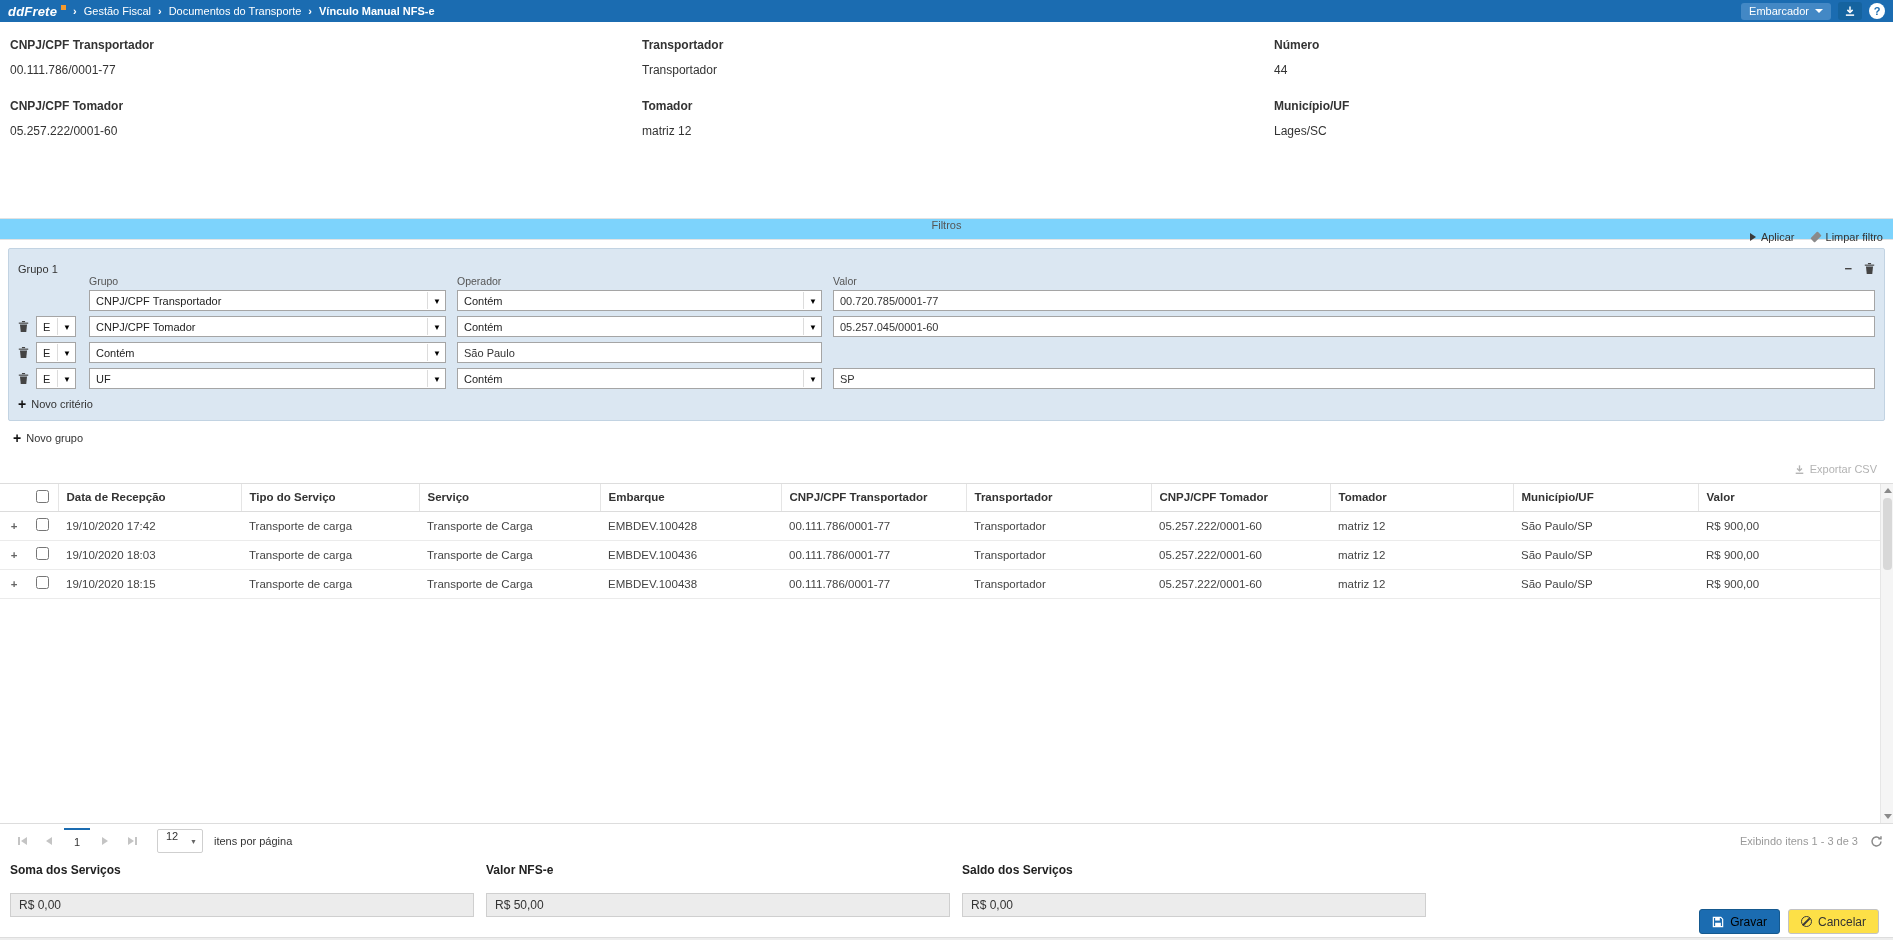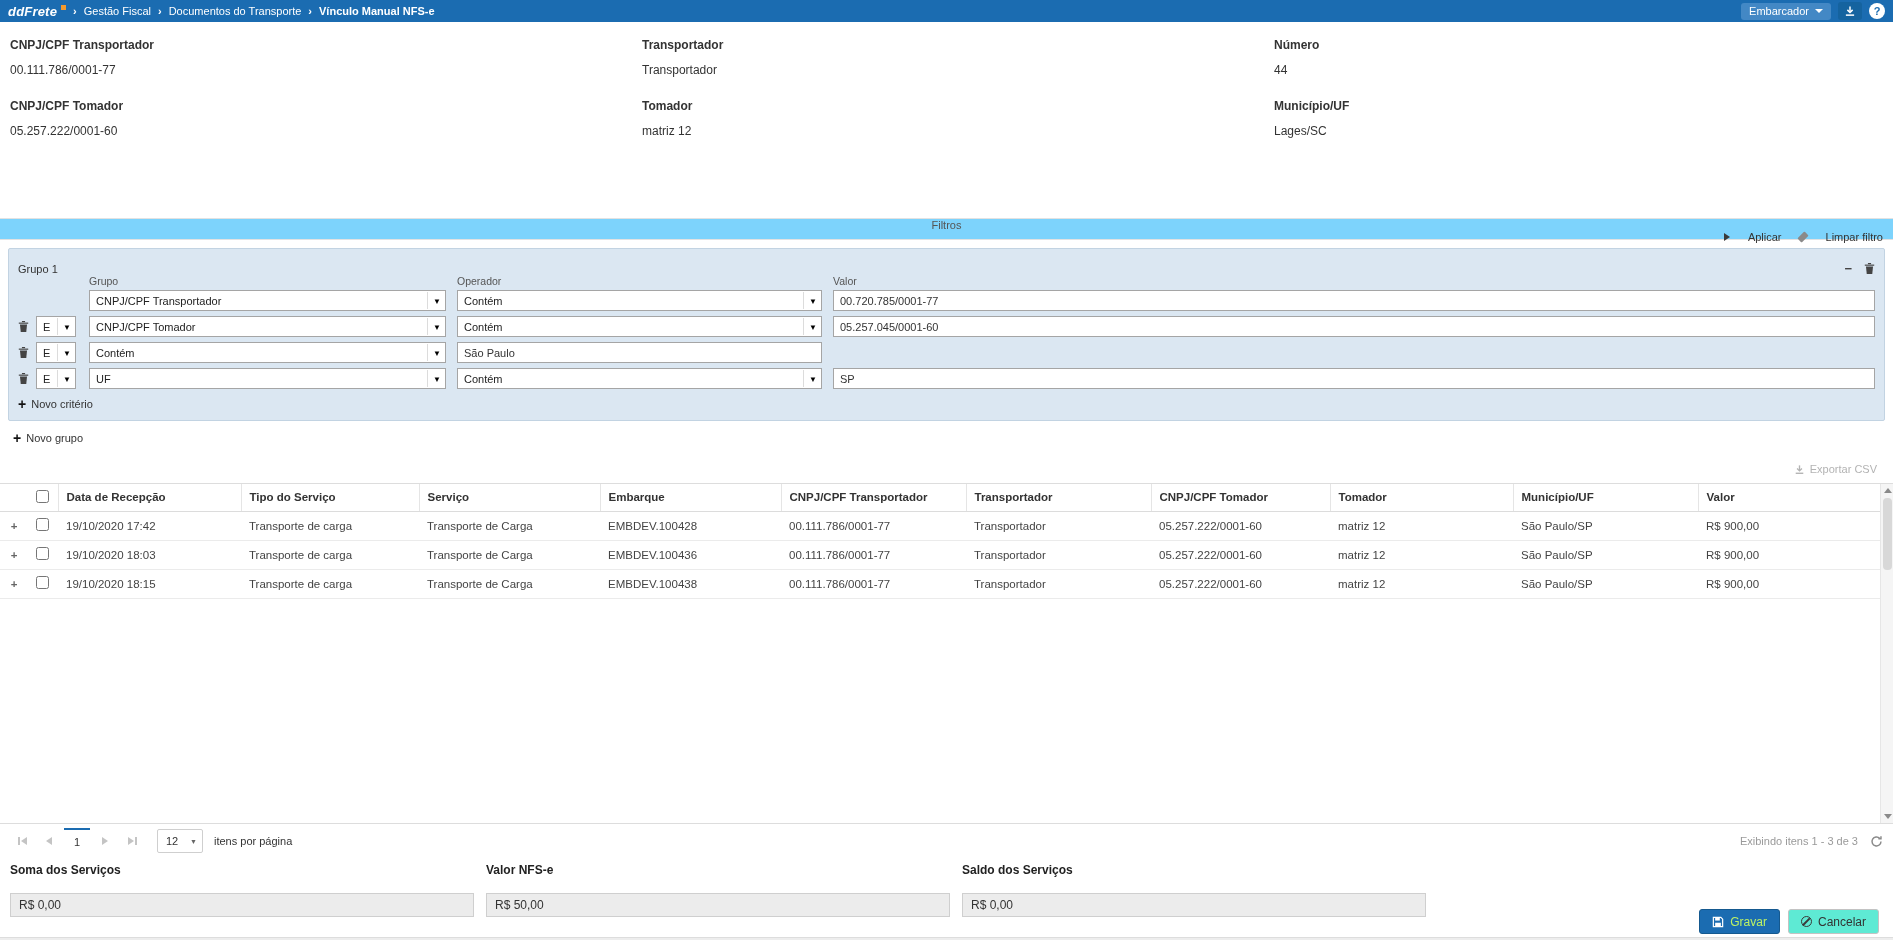--- a/index.html
+++ b/index.html
@@ -25,21 +25,21 @@
 
   
   .header-info { height: 196px; padding: 16px 10px 0; display: grid; grid-template-columns: 632px 632px 1fr; align-content: start; overflow: hidden; }
   .field { margin-bottom: 22px; }
   .field .lbl { display: block; font-weight: bold; margin-bottom: 11px; color: #333; }
   .field .val { display: block; color: #333; }
 
   
   .filters-header { height: 22px; background: #7dd3fc; border-top: 1px solid #e2e2e2; border-bottom: 1px solid #e2e2e2; display: flex; align-items: center; padding: 0 10px; font-size: 11px; color: #555; flex-direction: column; }
   .filters-actions { margin-left: auto; display: flex; gap: 16px; align-items: center; }
-  .link-btn { display: flex; align-items: center; gap: 18px; color: #333; cursor: pointer; font-size: 11px; }
+  .link-btn { display: flex; align-items: center; gap: 5px; color: #333; cursor: pointer; font-size: 11px; }
   .tri-right { width: 0; height: 0; border-left: 6px solid #3a3a3a; border-top: 4px solid transparent; border-bottom: 4px solid transparent; }
   .eraser-icon { width: 10px; height: 6px; background: #8a8a8a; transform: rotate(-45deg); border-radius: 1px; }
 
   .filters-body { height: 215px; padding: 8px 8px 0; overflow: hidden; }
   .group { background: #dbe7f2; border: 1px solid #c2d3e2; border-radius: 2px; padding: 4px 9px 10px; }
   .group-head { display: flex; align-items: flex-end; height: 22px; font-size: 11px; color: #333; }
   .group-tools { margin-left: auto; display: flex; gap: 12px; align-items: center; color: #444; }
   .minus-icon { font-weight: bold; font-size: 13px; cursor: pointer; line-height: 10px; }
   .icon-btn { cursor: pointer; color: #444; display: flex; align-items: center; }
 
@@ -71,36 +71,36 @@
   .vs-arrow-down { bottom: 4px; border-top: 5px solid #8a8a8a; }
   .vs-thumb { position: absolute; top: 14px; left: 2px; width: 9px; height: 72px; background: #d8d8d8; border-radius: 4px; cursor: pointer; }
 
   
   .pager { height: 35px; border-top: 1px solid #ddd; display: flex; align-items: center; padding: 0 10px; gap: 3px; font-size: 11px; color: #555; }
   .pg-btn { width: 24px; height: 24px; display: flex; align-items: center; justify-content: center; gap: 1px; cursor: default; }
   .pg-tri-l { width: 0; height: 0; border-top: 4px solid transparent; border-bottom: 4px solid transparent; border-right: 6px solid #c4c4c4; }
   .pg-tri-r { width: 0; height: 0; border-top: 4px solid transparent; border-bottom: 4px solid transparent; border-left: 6px solid #c4c4c4; }
   .pg-bar { width: 2px; height: 8px; background: #c4c4c4; }
   .pg-current { min-width: 26px; height: 26px; display: flex; align-items: center; justify-content: center; color: #333; border-top: 2px solid #1b6cb1; background: #fff; cursor: pointer; }
-  .pagesize { position: relative; width: 46px; height: 24px; border: 1px solid #cfcfcf; border-radius: 2px; display: flex; align-items: center; padding: 0 30px 0 8px; margin: 0 8px 0 10px; font-size: 11px; color: #333; cursor: pointer; background: #fff; }
+  .pagesize { position: relative; width: 46px; height: 24px; border: 1px solid #cfcfcf; border-radius: 2px; display: flex; padding: 0 30px 0 8px; margin: 0 8px 0 10px; font-size: 11px; color: #333; cursor: pointer; background: #fff; }
   .pagesize::after { content: "▼"; position: absolute; right: 5px; top: 50%; transform: translateY(-50%); font-size: 7px; color: #666; }
   .pager-right { margin-left: auto; display: flex; align-items: center; gap: 12px; color: #9a9a9a; }
   .refresh-btn { cursor: pointer; color: #8a8a8a; display: flex; align-items: center; }
 
   
   .totals { height: 47px; display: flex; gap: 12px; padding: 5px 10px 0; }
   .tot { width: 464px; }
   .tot .lbl { display: block; font-weight: bold; margin-bottom: 16px; font-size: 12px; color: #222; }
   .tot input { width: 100%; height: 24px; background: #ececec; border: 1px solid #cfcfcf; padding: 0 8px; font-size: 12px; color: #333; font-family: inherit; }
 
   
   .actions { height: 32px; display: flex; justify-content: flex-end; align-items: flex-start; gap: 8px; padding: 4px 14px 0; }
   .btn { height: 25px; padding: 0 12px; border-radius: 3px; display: flex; align-items: center; gap: 6px; font-size: 12px; cursor: pointer; border: 1px solid transparent; }
-  .btn-save { background: #1b6cb1; color: #bef264; border-color: #15598f; }
-  .btn-cancel { background: #5eead4; color: #333; border-color: #c3c3c3; }
+  .btn-save { background: #1b6cb1; color: #000000; border-color: #15598f; }
+  .btn-cancel { background: #fde047; color: #333; border-color: #c3c3c3; }
   .cancel-icon { width: 11px; height: 11px; border: 1.5px solid #3a3a3a; border-radius: 50%; position: relative; display: inline-block; }
   .cancel-icon::after { content: ""; position: absolute; left: -1px; top: 3.5px; width: 10px; height: 1.5px; background: #3a3a3a; transform: rotate(-45deg); }
 
   .footer-strip { height: 11px; background: #ededed; border-top: 1px solid #ddd; }
 </style>
 </head>
 <body>
 
 <div class="topbar">
   <span class="logo">ddFrete</span>

